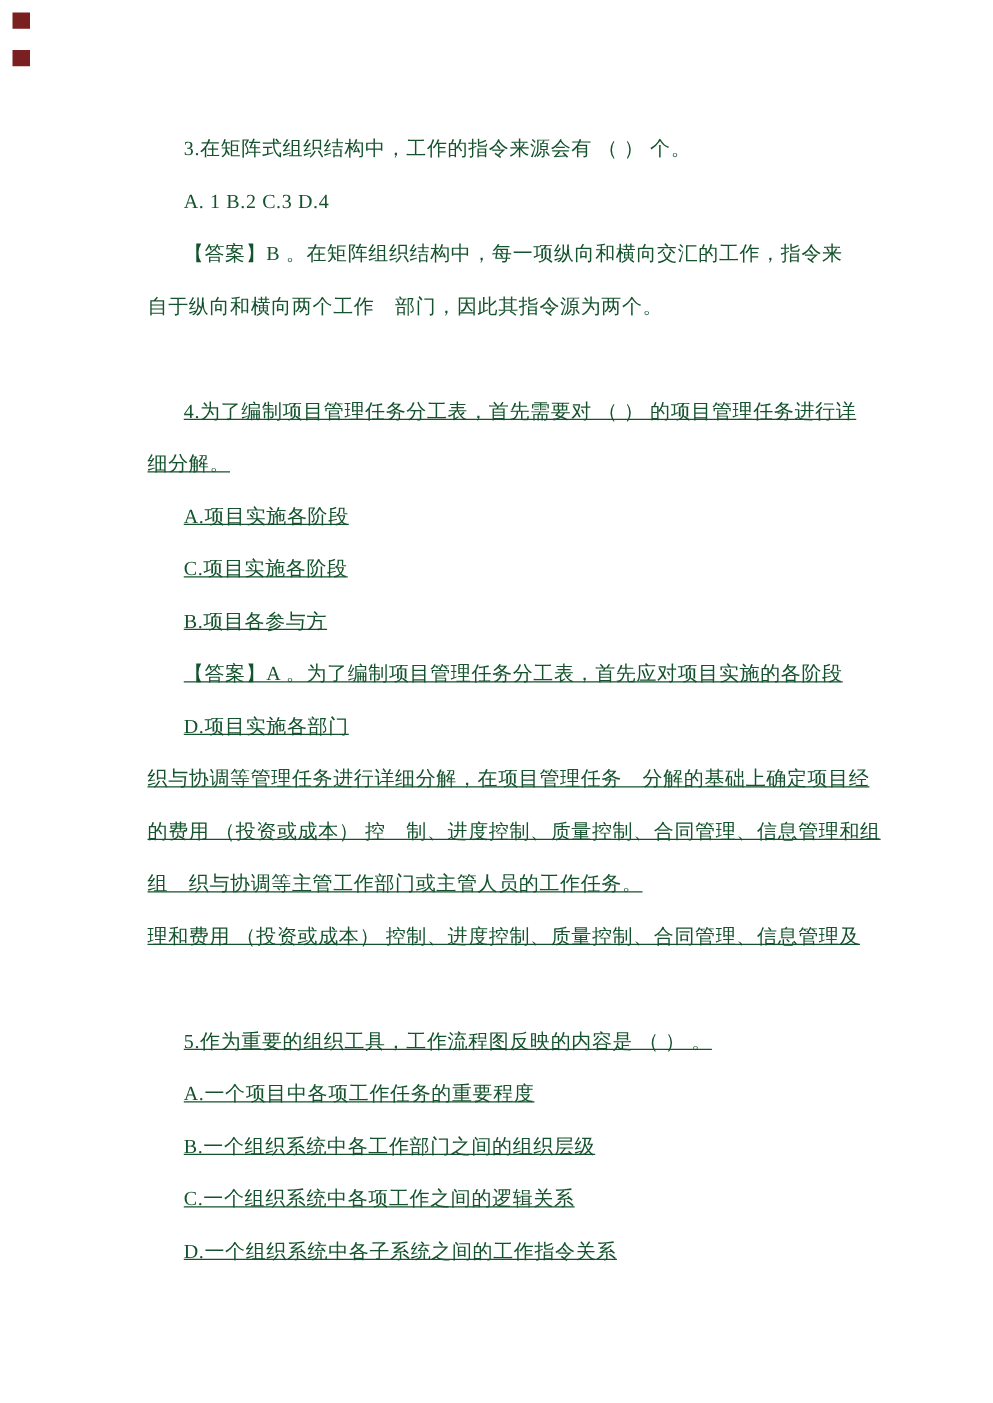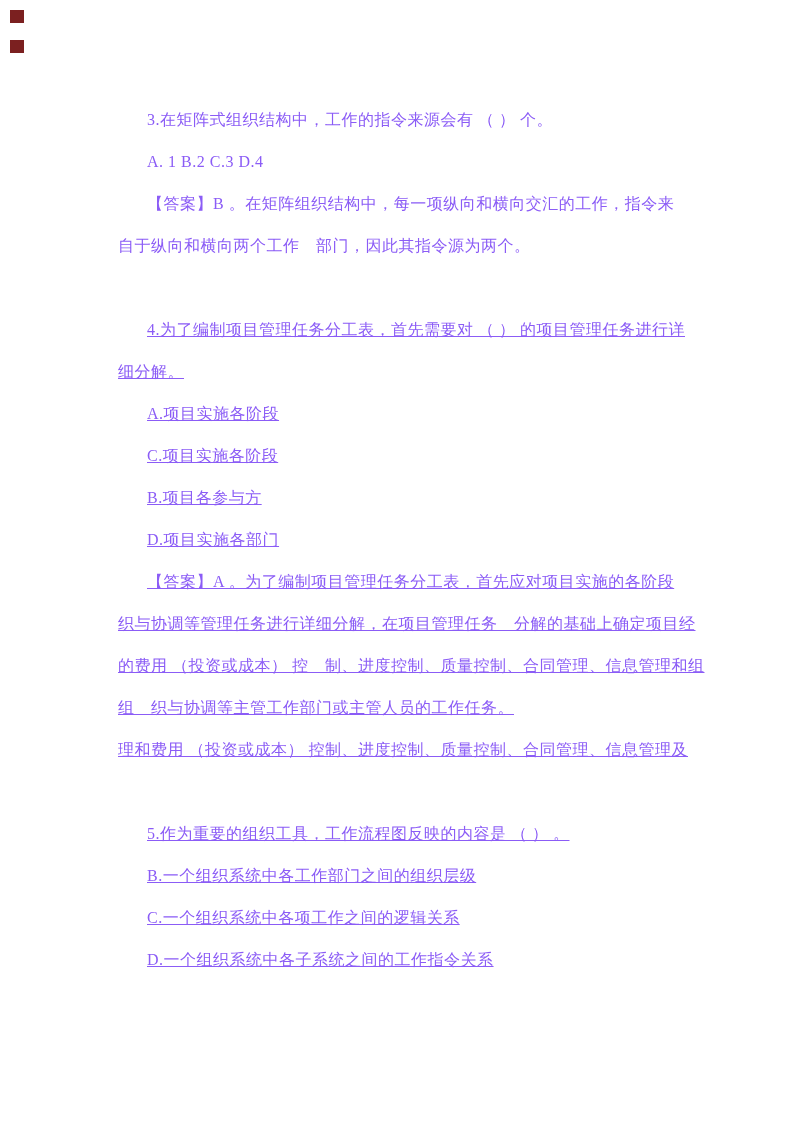--- a/index.html
+++ b/index.html
@@ -48,39 +48,40 @@
   }
 </style>
 </head>
 <body>
 
 <div class="corner-marks">
   <span class="corner-mark" style="background-color: rgb(123, 32, 32);"></span>
   <span class="corner-mark" style="background-color: rgb(123, 32, 32);"></span>
 </div>
 
-<div class="doc-body" style="color: #8b5cf6;">
+<div class="doc-body" style="color: #14532d;">
     <div class="block">
       <div class="line indent">3.在矩阵式组织结构中，工作的指令来源会有 （ ） 个。</div>
       <div class="line indent">A. 1 B.2 C.3 D.4</div>
       <div class="line indent">【答案】B 。在矩阵组织结构中，每一项纵向和横向交汇的工作，指令来</div>
       <div class="line">自于纵向和横向两个工作　部门，因此其指令源为两个。</div>
     </div>
     <div class="block">
       <div class="line indent">4.为了编制项目管理任务分工表，首先需要对 （ ） 的项目管理任务进行详</div>
       <div class="line">细分解。</div>
       <div class="line indent">A.项目实施各阶段</div>
       <div class="line indent">C.项目实施各阶段</div>
       <div class="line indent">B.项目各参与方</div>
+      <div class="line indent">【答案】A 。为了编制项目管理任务分工表，首先应对项目实施的各阶段</div>
       <div class="line indent">D.项目实施各部门</div>
-      <div class="line indent">【答案】A 。为了编制项目管理任务分工表，首先应对项目实施的各阶段</div>
       <div class="line">织与协调等管理任务进行详细分解，在项目管理任务　分解的基础上确定项目经</div>
       <div class="line">的费用 （投资或成本） 控　制、进度控制、质量控制、合同管理、信息管理和组</div>
       <div class="line">组　织与协调等主管工作部门或主管人员的工作任务。</div>
       <div class="line">理和费用 （投资或成本） 控制、进度控制、质量控制、合同管理、信息管理及</div>
     </div>
     <div class="block">
       <div class="line indent">5.作为重要的组织工具，工作流程图反映的内容是 （ ） 。</div>
+      <div class="line indent">A.一个项目中各项工作任务的重要程度</div>
       <div class="line indent">B.一个组织系统中各工作部门之间的组织层级</div>
       <div class="line indent">C.一个组织系统中各项工作之间的逻辑关系</div>
       <div class="line indent">D.一个组织系统中各子系统之间的工作指令关系</div>
     </div>
   </div>
 
 </body></html>

